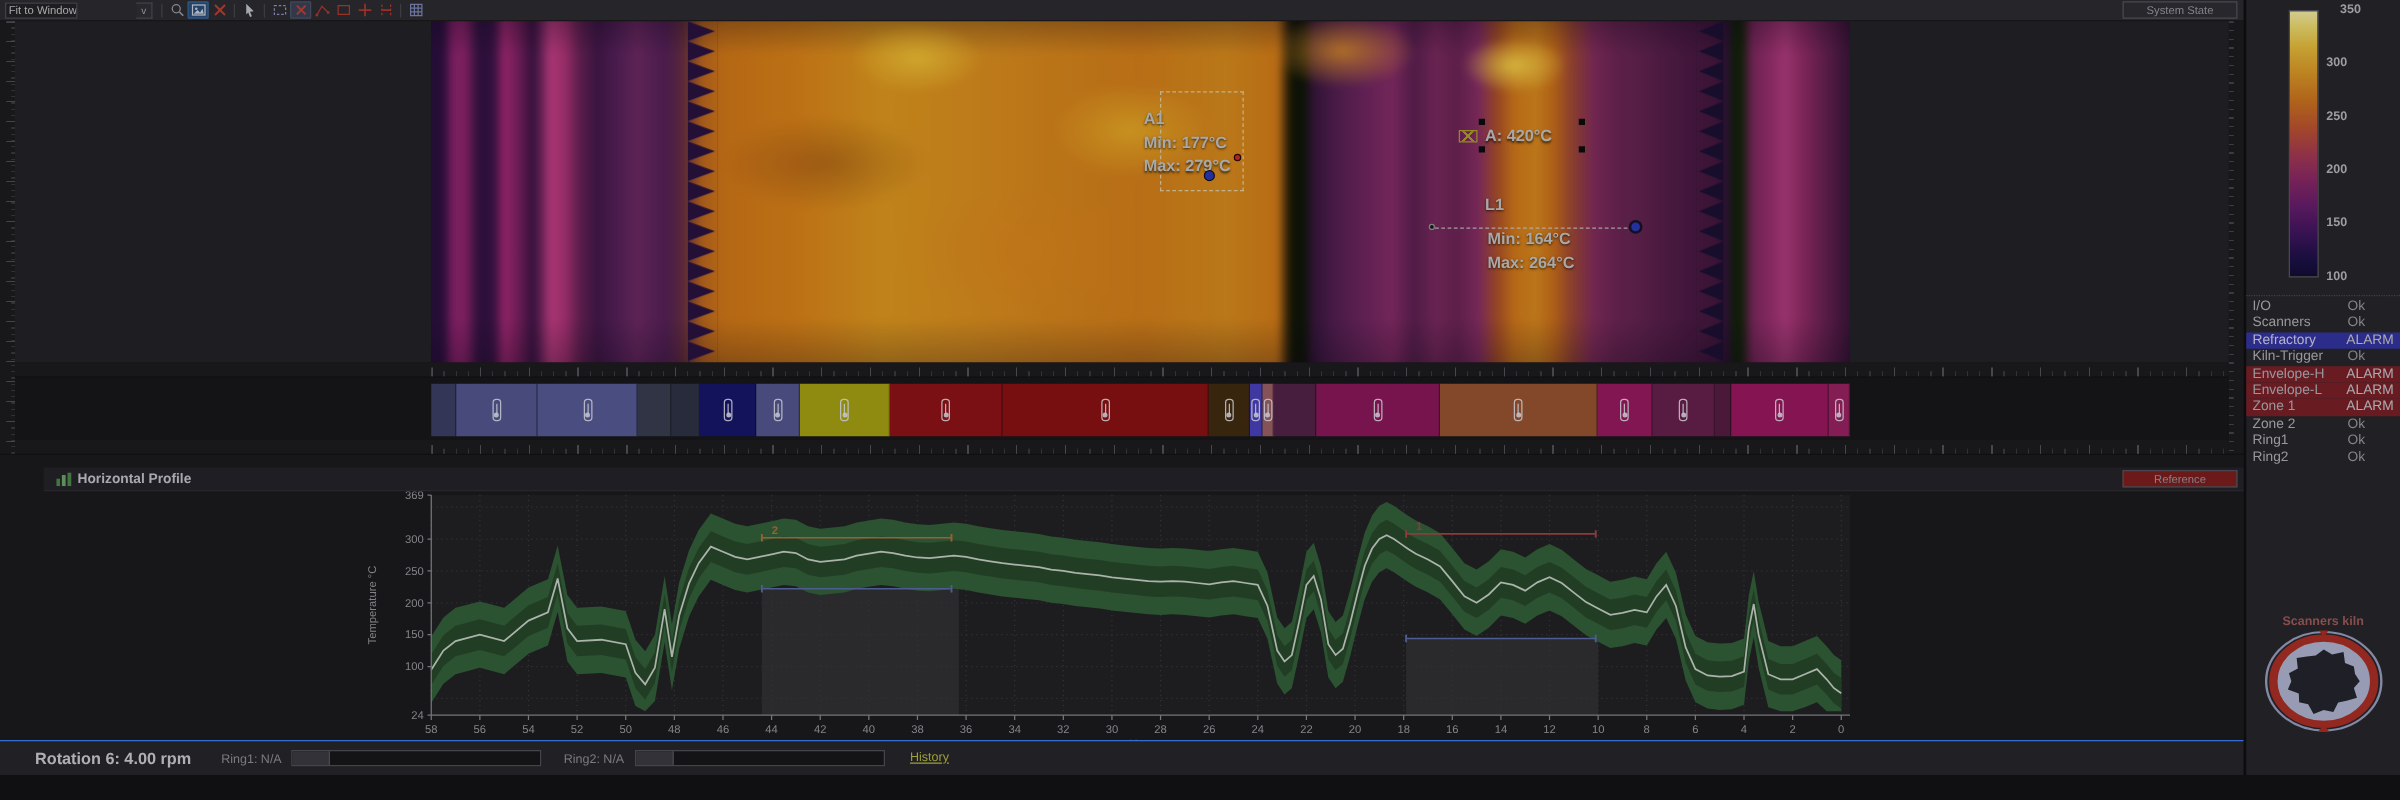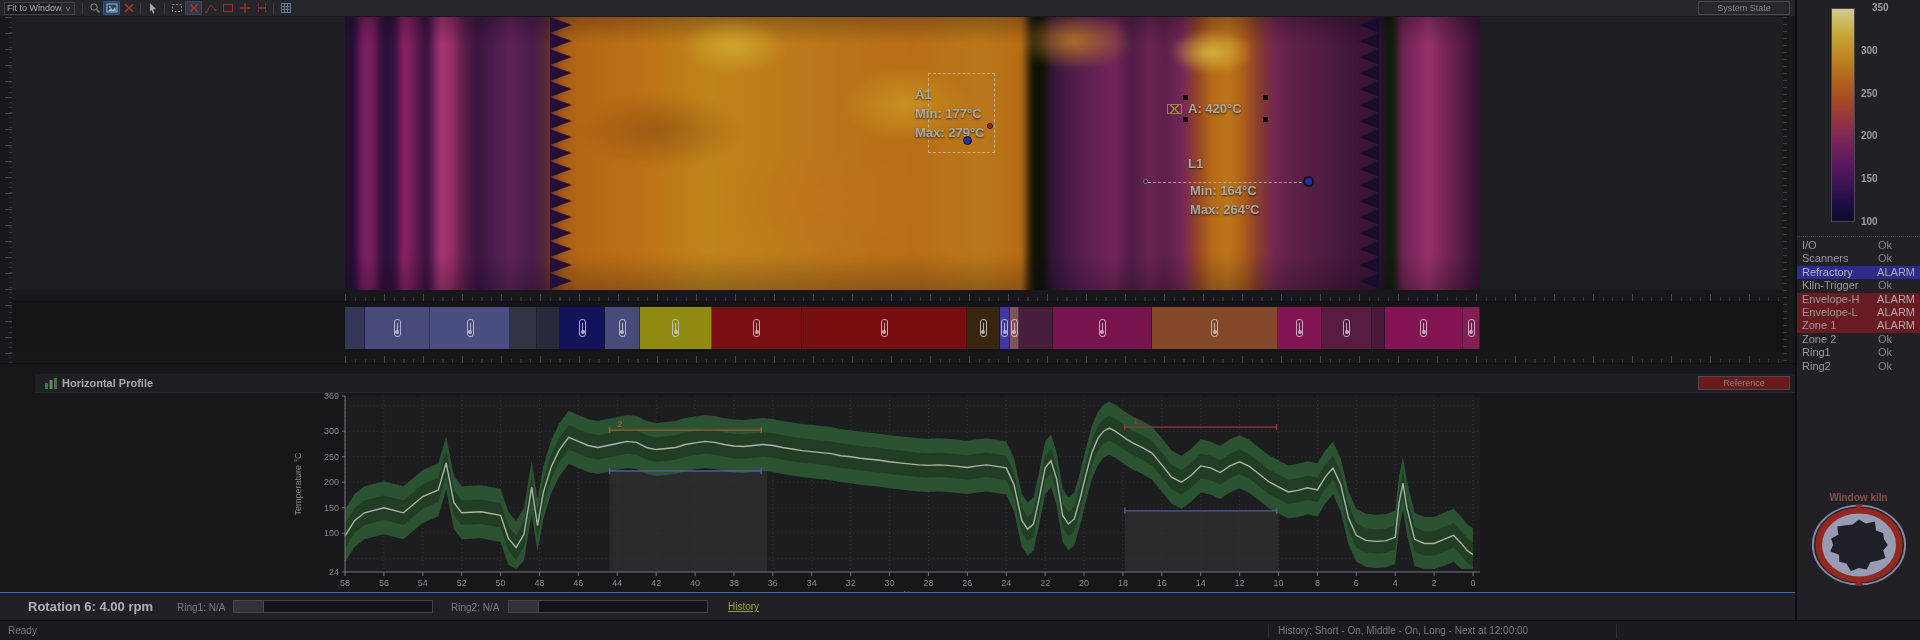--- a/index.html
+++ b/index.html
@@ -3,21 +3,21 @@
 <meta charset="utf-8">
 <style>
   html,body{margin:0;padding:0;background:#0d0d0f;}
   *{box-sizing:border-box;}
   #app{position:relative;width:1920px;height:640px;background:#131316;
        font-family:"Liberation Sans",sans-serif;overflow:hidden;filter:brightness(.85);}
 
   
   .toolbar{position:absolute;left:0;top:0;width:1795px;height:17px;background:#2c2c31;
            border-bottom:1px solid #1b1b1f;display:flex;align-items:center;padding-left:4px;}
-  .view-select{display:flex;height:13px;margin-right:4px;}
+  .view-select{display:flex;height:13px;margin-right:4px;gap:47px;}
   .view-select .val{width:58px;overflow:hidden;white-space:nowrap;background:#232327;border:1px solid #4c4c54;
                     color:#c4c4ca;font-size:9px;line-height:11px;padding:0 2px;}
   .view-select .arrow{width:13px;background:#2f2f35;border:1px solid #4c4c54;border-left:none;color:#aab;
                       font-size:8px;text-align:center;line-height:11px;}
   .tb-icon{width:17px;height:14px;display:flex;align-items:center;justify-content:center;flex:none;border-radius:1px;}
   .tb-icon.active{background:#2b4f7a;border:1px solid #3a6a9a;}
   .tb-icon.activeslate{background:#3b4257;border:1px solid #4c5469;}
   .tb-sep{width:1px;height:11px;background:#45454c;margin:0 3px;flex:none;}
   .sys-state{position:absolute;left:1698px;top:1px;width:92px;height:14px;border:1px solid #55555e;
              background:#2f2f34;color:#9a9aa2;font-size:9px;display:flex;align-items:center;justify-content:center;}
@@ -462,26 +462,20 @@
     <div class="ring-bar" style="left:233px;">
         <div class="fill"></div>
       </div>
     <span class="ring-label" style="left:451px;">Ring2: N/A</span>
     <div class="ring-bar" style="left:508px;">
         <div class="fill"></div>
       </div>
     <span class="history-link">History</span>
   </div>
 
-  <div class="status-bar">
-    <span class="txt" style="left:8px;">Ready</span>
-    <span class="sb-div" style="left:1268px;"></span>
-    <span class="txt" style="left:1278px;">History: Short - On, Middle - On, Long - Next at 12:00:00</span>
-    <span class="sb-div" style="left:1616px;"></span>
-  </div>
 
   <div class="right-panel">
     <div class="colorbar"></div>
     <div id="cb-ticks">
         <span class="cb-tick" style="top: 2px; margin-left: 11px;">350</span>
         <span class="cb-tick" style="top: 44.8px;">300</span>
         <span class="cb-tick" style="top: 87.6px;">250</span>
         <span class="cb-tick" style="top: 130.4px;">200</span>
         <span class="cb-tick" style="top: 173.2px;">150</span>
         <span class="cb-tick" style="top: 216px;">100</span>
@@ -521,21 +515,21 @@
         </div>
         <div class="status-row ">
           <span class="lbl">Ring1</span>
           <span class="val">Ok</span>
         </div>
         <div class="status-row ">
           <span class="lbl">Ring2</span>
           <span class="val">Ok</span>
         </div>
       </div>
-    <div class="kiln-label">Window kiln</div>
+    <div class="kiln-label">Scanners kiln</div>
     <svg class="gauge" viewBox="0 0 100 100" preserveAspectRatio="none">
       <circle cx="50" cy="50" r="48" fill="none" stroke="#9aa0c2" stroke-width="2"></circle>
       <circle cx="50" cy="50" r="42" fill="#b2b6d2" stroke="#ad2f26" stroke-width="7"></circle>
       <polygon points="80,50 75.1,56.7 77.7,66 69.1,69.1 62,70.8 58,79.9 50,78 41.5,81.9 37,72.5 29.5,70.5 29.2,62 20.1,58 23,50 21,42.2 28.4,37.5 27.4,27.4 36,25.8 43.3,24.9 50,19 57,23.9 66.5,21.4 67.7,32.3 75.1,35.5 76.1,43" fill="#25252e"></polygon>
       <polygon points="46,0.5 54,0.5 50,7" fill="#b02c22"></polygon>
       <polygon points="45,99.5 55,99.5 50,92.5" fill="#b02c22"></polygon>
     </svg>
   </div>
 
 </div>

